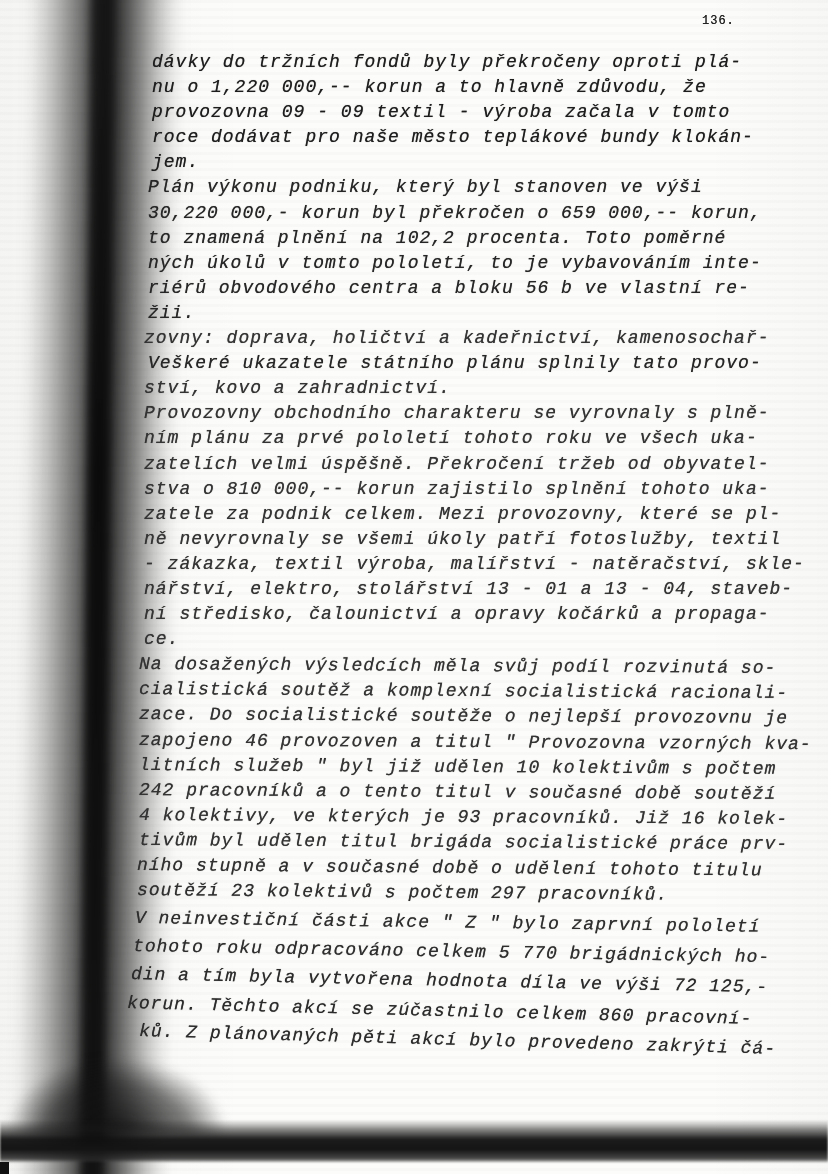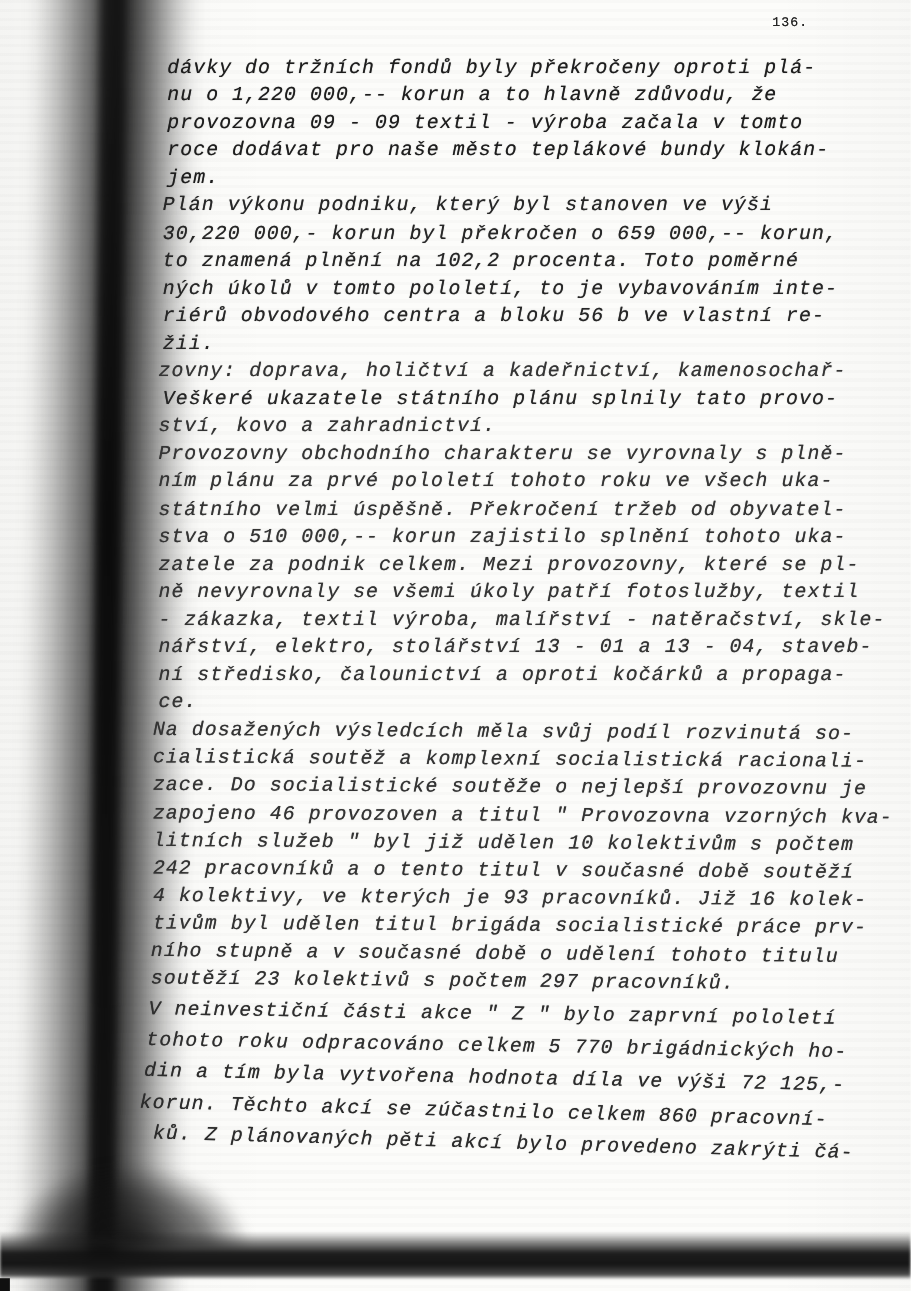--- a/index.html
+++ b/index.html
@@ -130,27 +130,27 @@
       <div class="line line-12">žii.</div>
     </div>
     <div class="para">
       <div class="line line-14">zovny: doprava, holičtví a kadeřnictví, kamenosochař-</div>
       <div class="line line-13">Veškeré ukazatele státního plánu splnily tato provo-</div>
       <div class="line line-15">ství, kovo a zahradnictví.</div>
     </div>
     <div class="para">
       <div class="line line-16">Provozovny obchodního charakteru se vyrovnaly s plně-</div>
       <div class="line line-17">ním plánu za prvé pololetí tohoto roku ve všech uka-</div>
-      <div class="line line-18">státního velmi úspěšně. Překročení tržeb od obyvatel-</div>
-      <div class="line line-19">stva o 510 000,-- korun zajistilo splnění tohoto uka-</div>
+      <div class="line line-18">zatelích velmi úspěšně. Překročení tržeb od obyvatel-</div>
+      <div class="line line-19">stva o 810 000,-- korun zajistilo splnění tohoto uka-</div>
       <div class="line line-20">zatele za podnik celkem. Mezi provozovny, které se pl-</div>
       <div class="line line-21">ně nevyrovnaly se všemi úkoly patří fotoslužby, textil</div>
       <div class="line line-22">- zákazka, textil výroba, malířství - natěračství, skle-</div>
       <div class="line line-23">nářství, elektro, stolářství 13 - 01 a 13 - 04, staveb-</div>
-      <div class="line line-24">ní středisko, čalounictví a oproti kočárků a propaga-</div>
+      <div class="line line-24">ní středisko, čalounictví a opravy kočárků a propaga-</div>
       <div class="line line-25">ce.</div>
     </div>
     <div class="para">
       <div class="line line-26">Na dosažených výsledcích měla svůj podíl rozvinutá so-</div>
       <div class="line line-27">cialistická soutěž a komplexní socialistická racionali-</div>
       <div class="line line-28">zace. Do socialistické soutěže o nejlepší provozovnu je</div>
       <div class="line line-29">zapojeno 46 provozoven a titul " Provozovna vzorných kva-</div>
       <div class="line line-30">litních služeb " byl již udělen 10 kolektivům s počtem</div>
       <div class="line line-31">242 pracovníků a o tento titul v současné době soutěží</div>
       <div class="line line-32">4 kolektivy, ve kterých je 93 pracovníků. Již 16 kolek-</div>

